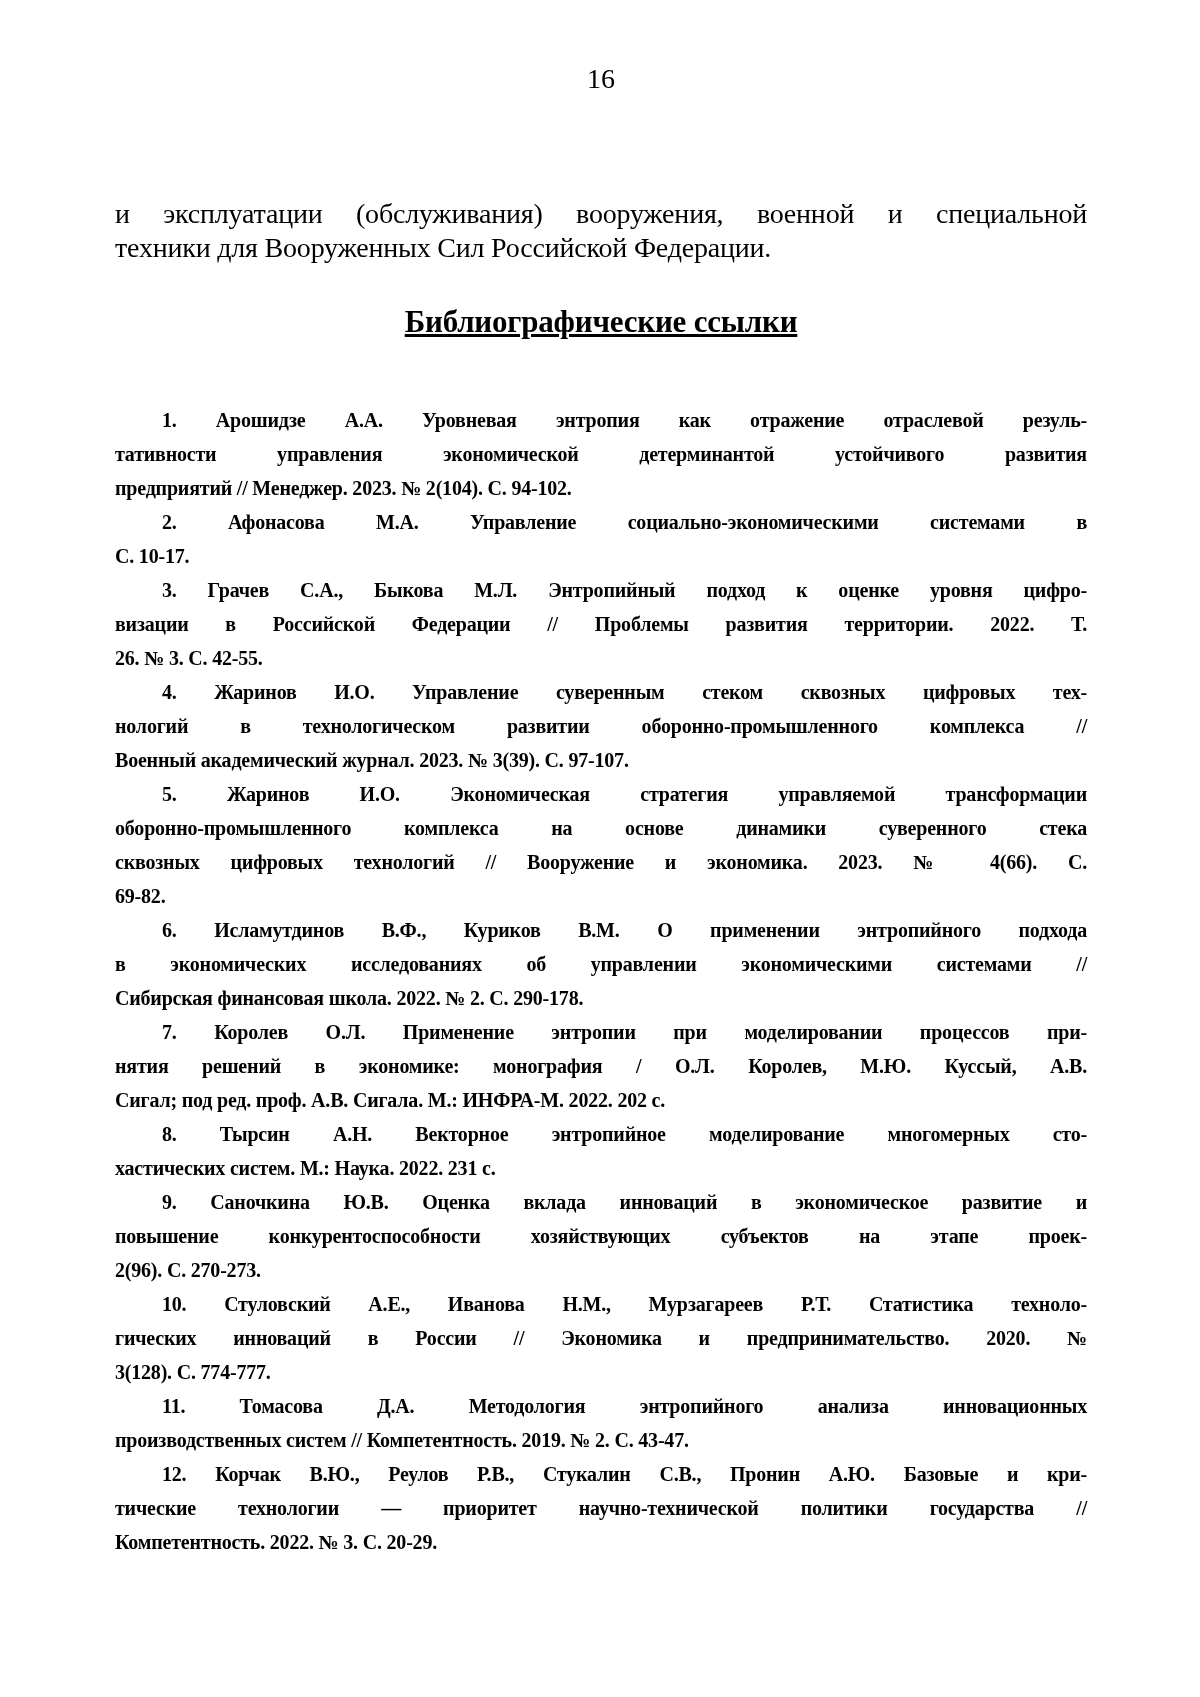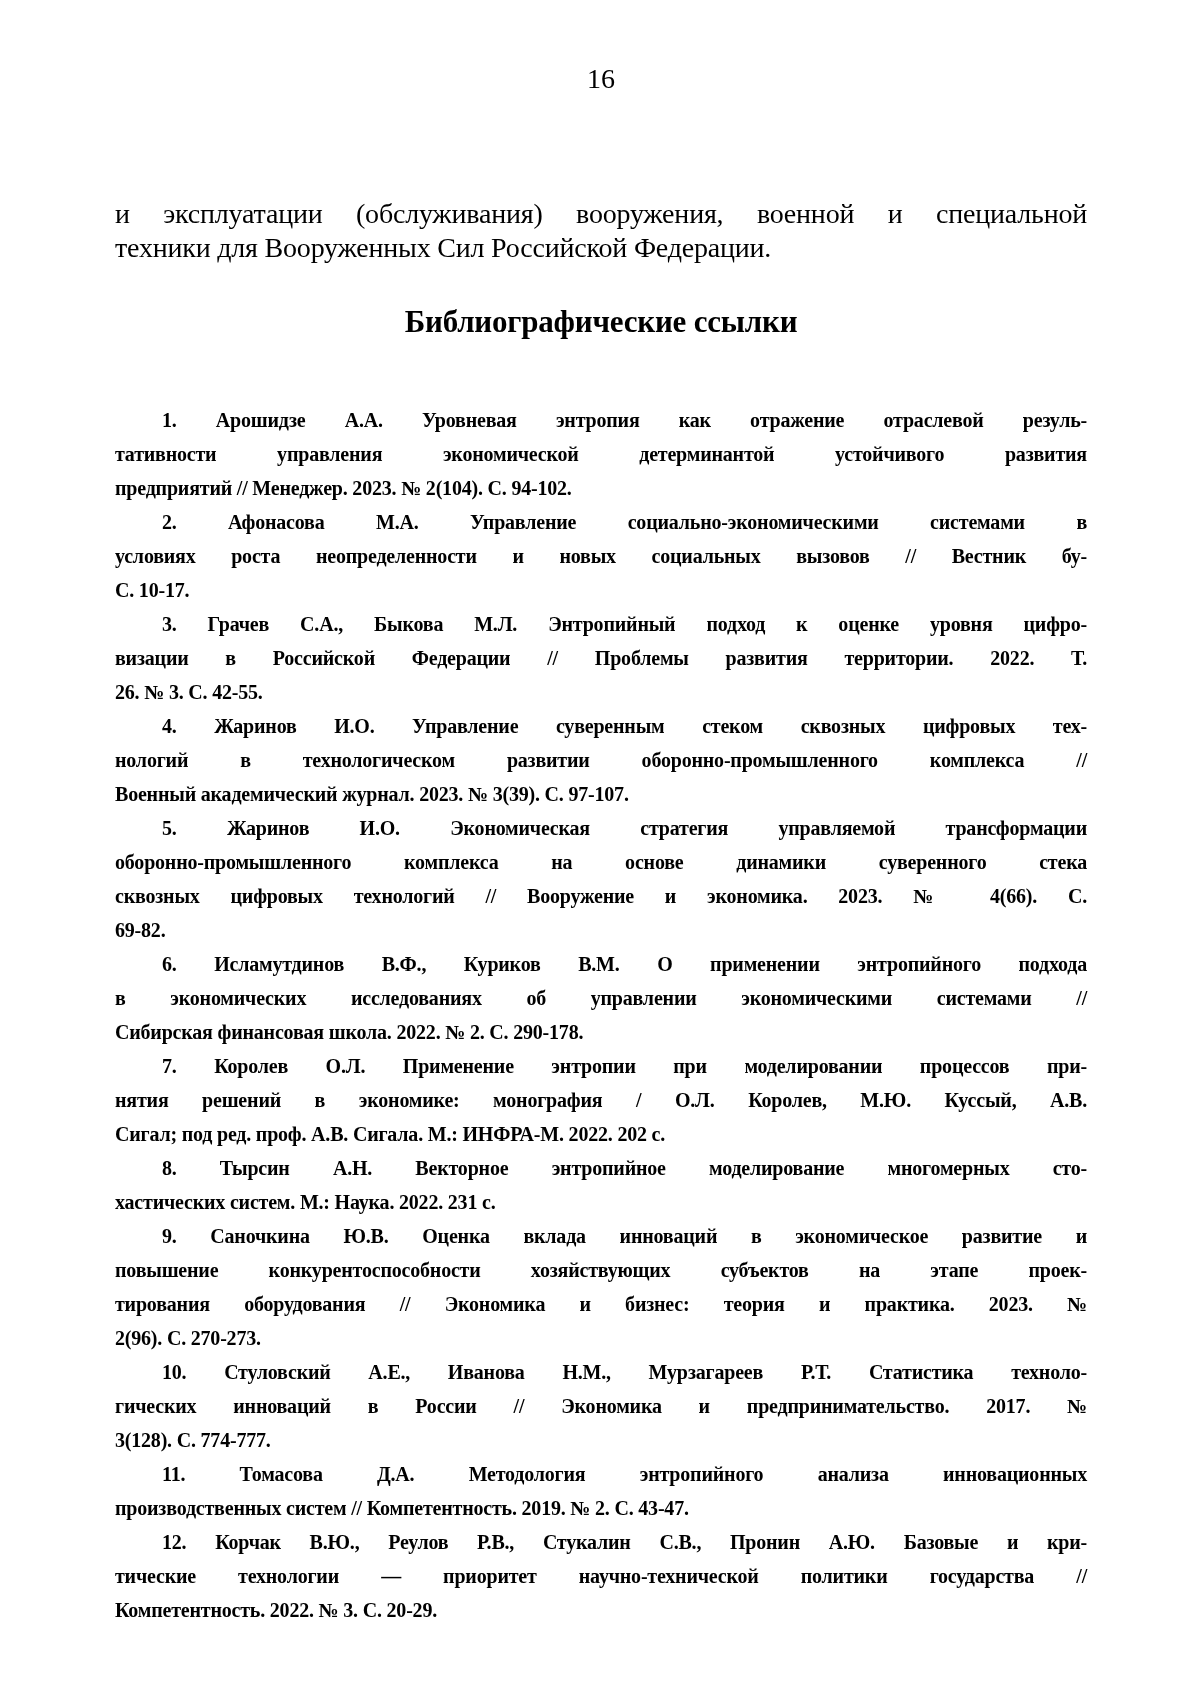--- a/index.html
+++ b/index.html
@@ -31,20 +31,21 @@
     line-height: 34px;
     letter-spacing: -0.2px;
   }
   .heading {
     margin: 40px 0 0 0;
     font-size: 31px;
     line-height: 34px;
     font-weight: bold;
     text-align: center;
     letter-spacing: -0.2px;
+    text-decoration: underline;
   }
   .references {
     margin-top: 64px;
     font-size: 20px;
     line-height: 34px;
     letter-spacing: -0.2px;
     font-weight: bold;
   }
   
   .line {
@@ -75,21 +76,20 @@
   <div class="heading">Библиографические ссылки</div>
 
   <div class="references">
       <div class="ref">
         <div class="line first">1. Арошидзе А.А. Уровневая энтропия как отражение отраслевой резуль-</div>
         <div class="line">тативности управления экономической детерминантой устойчивого развития</div>
         <div class="line last">предприятий // Менеджер. 2023. № 2(104). С. 94-102.</div>
       </div>
       <div class="ref">
         <div class="line first">2. Афонасова М.А. Управление социально-экономическими системами в</div>
-        <div class="line">условиях роста неопределенности и новых социальных вызовов // Вестник бу-</div>
         <div class="line last">С. 10-17.</div>
       </div>
       <div class="ref">
         <div class="line first">3. Грачев С.А., Быкова М.Л. Энтропийный подход к оценке уровня цифро-</div>
         <div class="line">визации в Российской Федерации // Проблемы развития территории. 2022. Т.</div>
         <div class="line last">26. № 3. С. 42-55.</div>
       </div>
       <div class="ref">
         <div class="line first">4. Жаринов И.О. Управление суверенным стеком сквозных цифровых тех-</div>
         <div class="line">нологий в технологическом развитии оборонно-промышленного комплекса //</div>
@@ -111,26 +111,25 @@
         <div class="line">нятия решений в экономике: монография / О.Л. Королев, М.Ю. Куссый, А.В.</div>
         <div class="line last">Сигал; под ред. проф. А.В. Сигала. М.: ИНФРА-М. 2022. 202 с.</div>
       </div>
       <div class="ref">
         <div class="line first">8. Тырсин А.Н. Векторное энтропийное моделирование многомерных сто-</div>
         <div class="line last">хастических систем. М.: Наука. 2022. 231 с.</div>
       </div>
       <div class="ref">
         <div class="line first">9. Саночкина Ю.В. Оценка вклада инноваций в экономическое развитие и</div>
         <div class="line">повышение конкурентоспособности хозяйствующих субъектов на этапе проек-</div>
-        <div class="line">тирования оборудования // Экономика и бизнес: теория и практика. 2023. №</div>
         <div class="line last">2(96). С. 270-273.</div>
       </div>
       <div class="ref">
         <div class="line first">10. Стуловский А.Е., Иванова Н.М., Мурзагареев Р.Т. Статистика техноло-</div>
-        <div class="line">гических инноваций в России // Экономика и предпринимательство. 2017. №</div>
+        <div class="line">гических инноваций в России // Экономика и предпринимательство. 2020. №</div>
         <div class="line last">3(128). С. 774-777.</div>
       </div>
       <div class="ref">
         <div class="line first">11. Томасова Д.А. Методология энтропийного анализа инновационных</div>
         <div class="line last">производственных систем // Компетентность. 2019. № 2. С. 43-47.</div>
       </div>
       <div class="ref">
         <div class="line first">12. Корчак В.Ю., Реулов Р.В., Стукалин С.В., Пронин А.Ю. Базовые и кри-</div>
         <div class="line">тические технологии — приоритет научно-технической политики государства //</div>
         <div class="line last">Компетентность. 2022. № 3. С. 20-29.</div>

